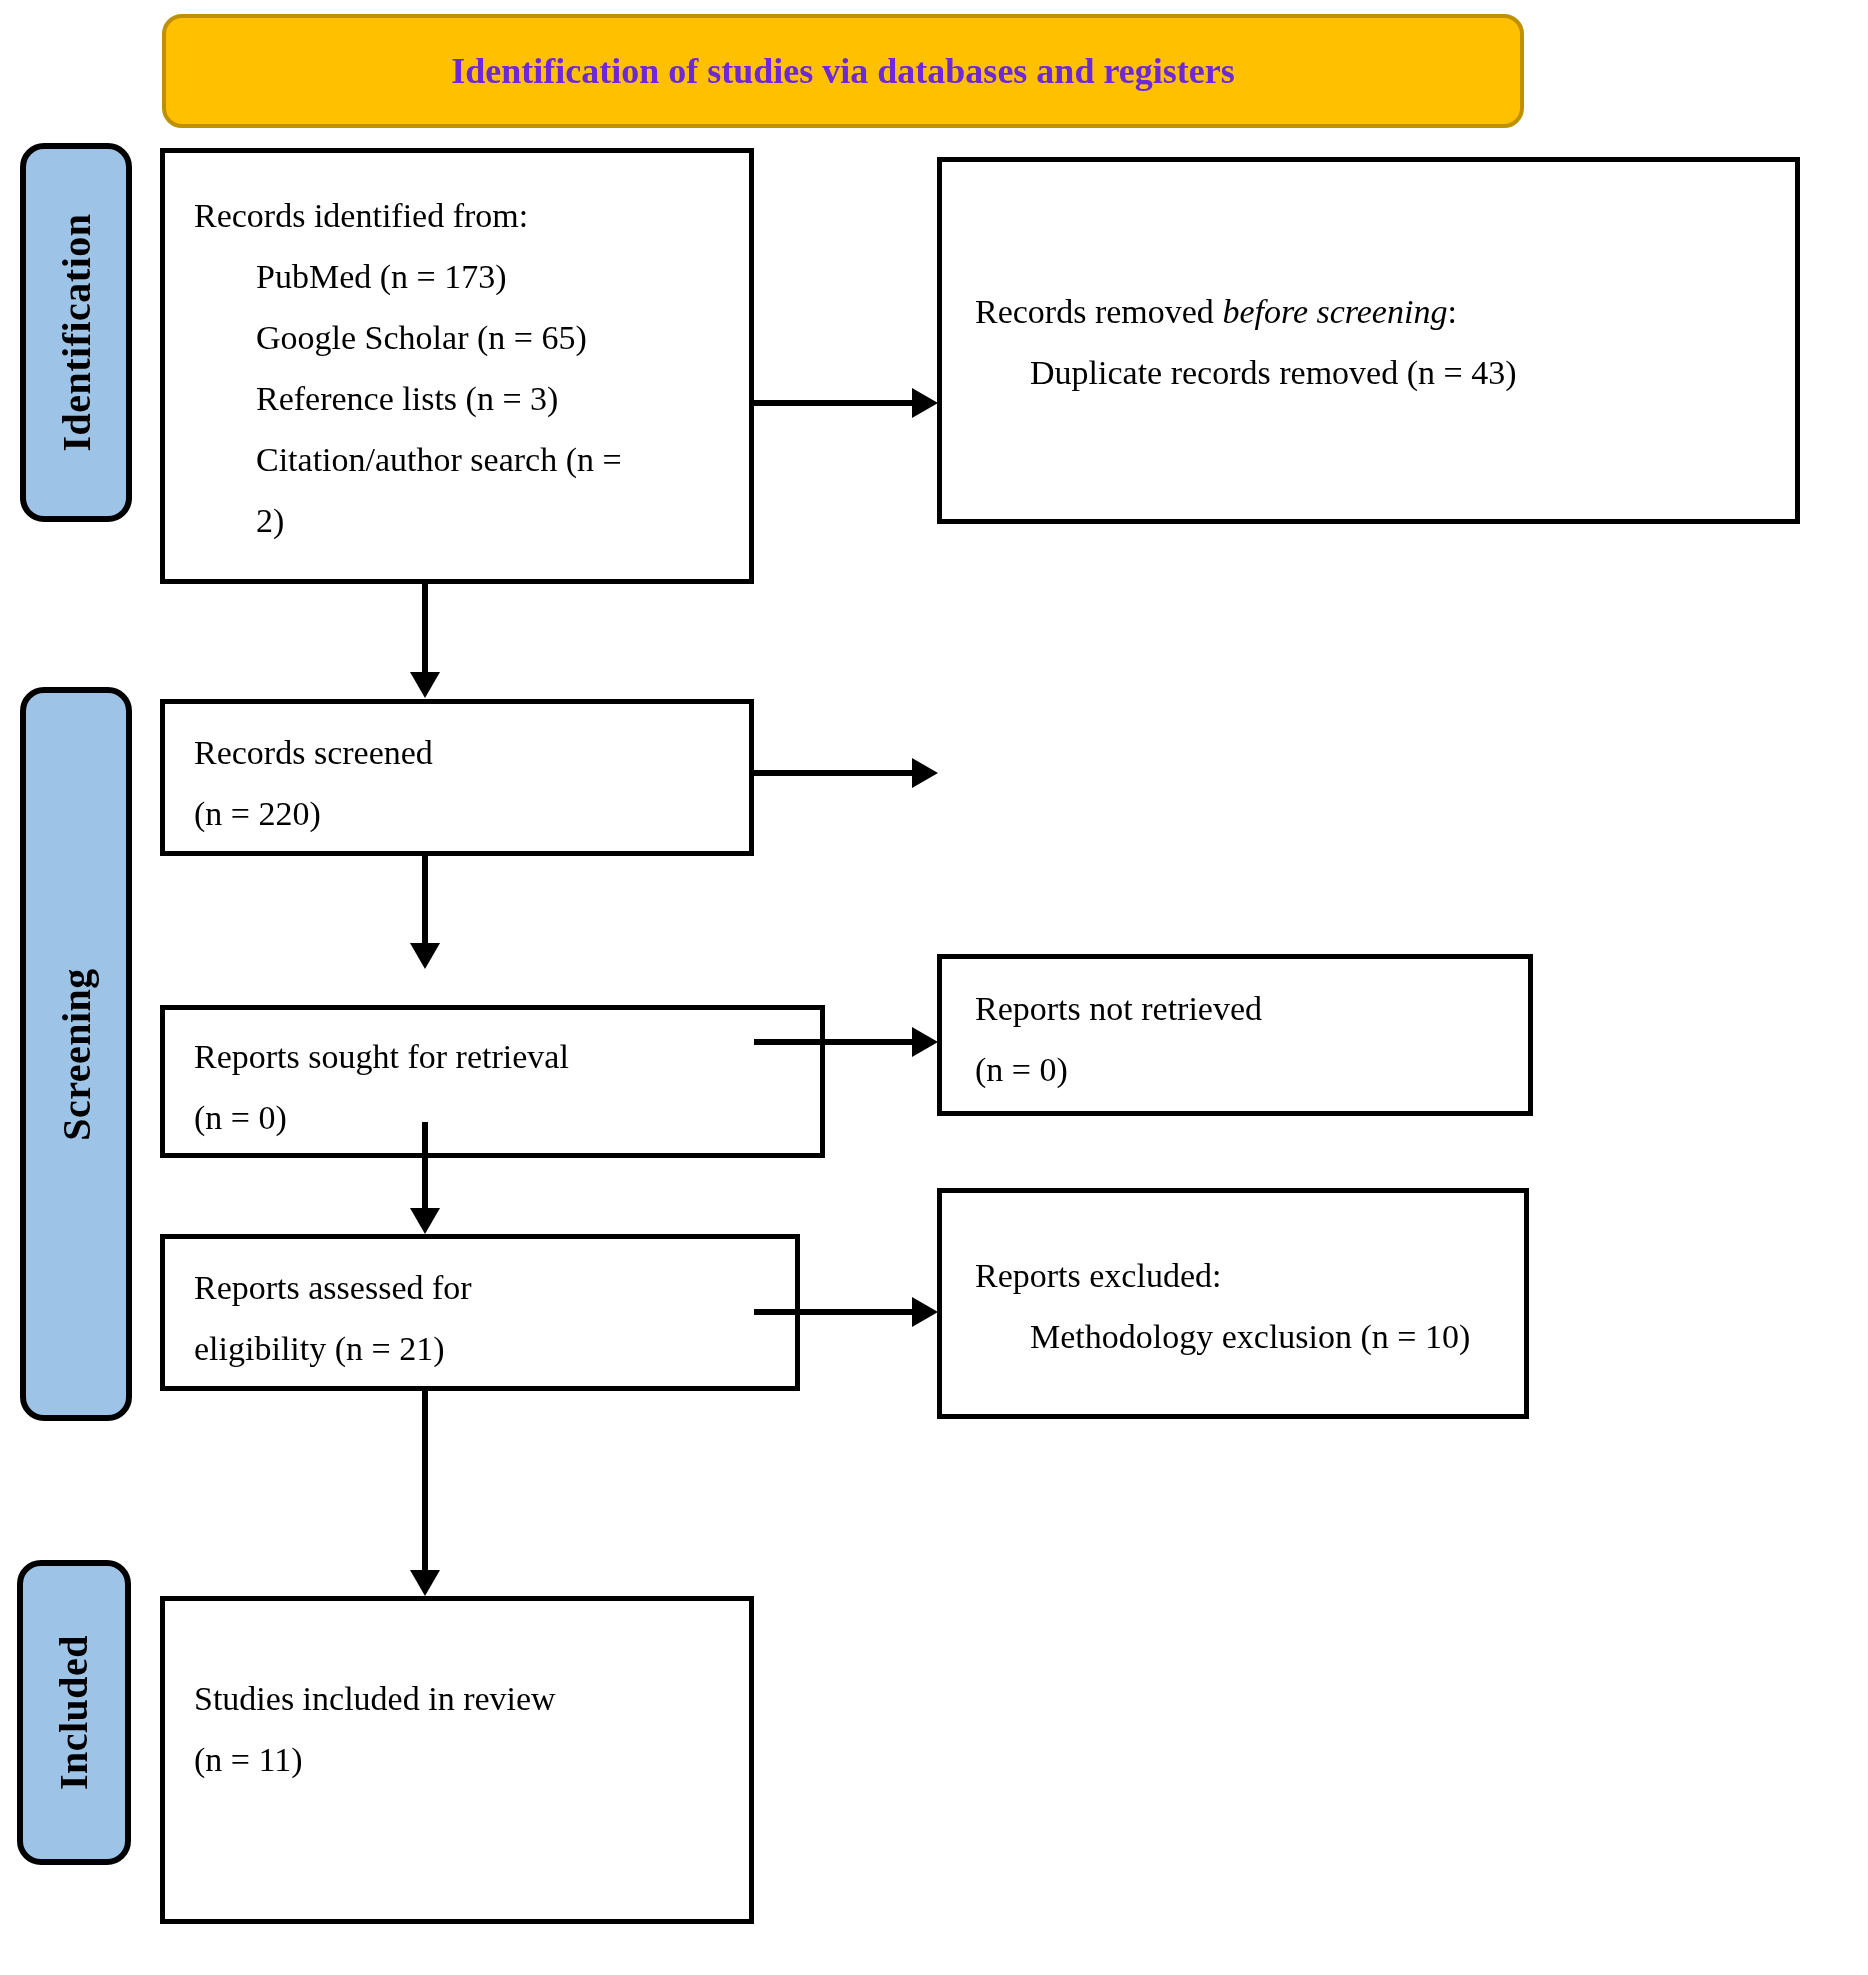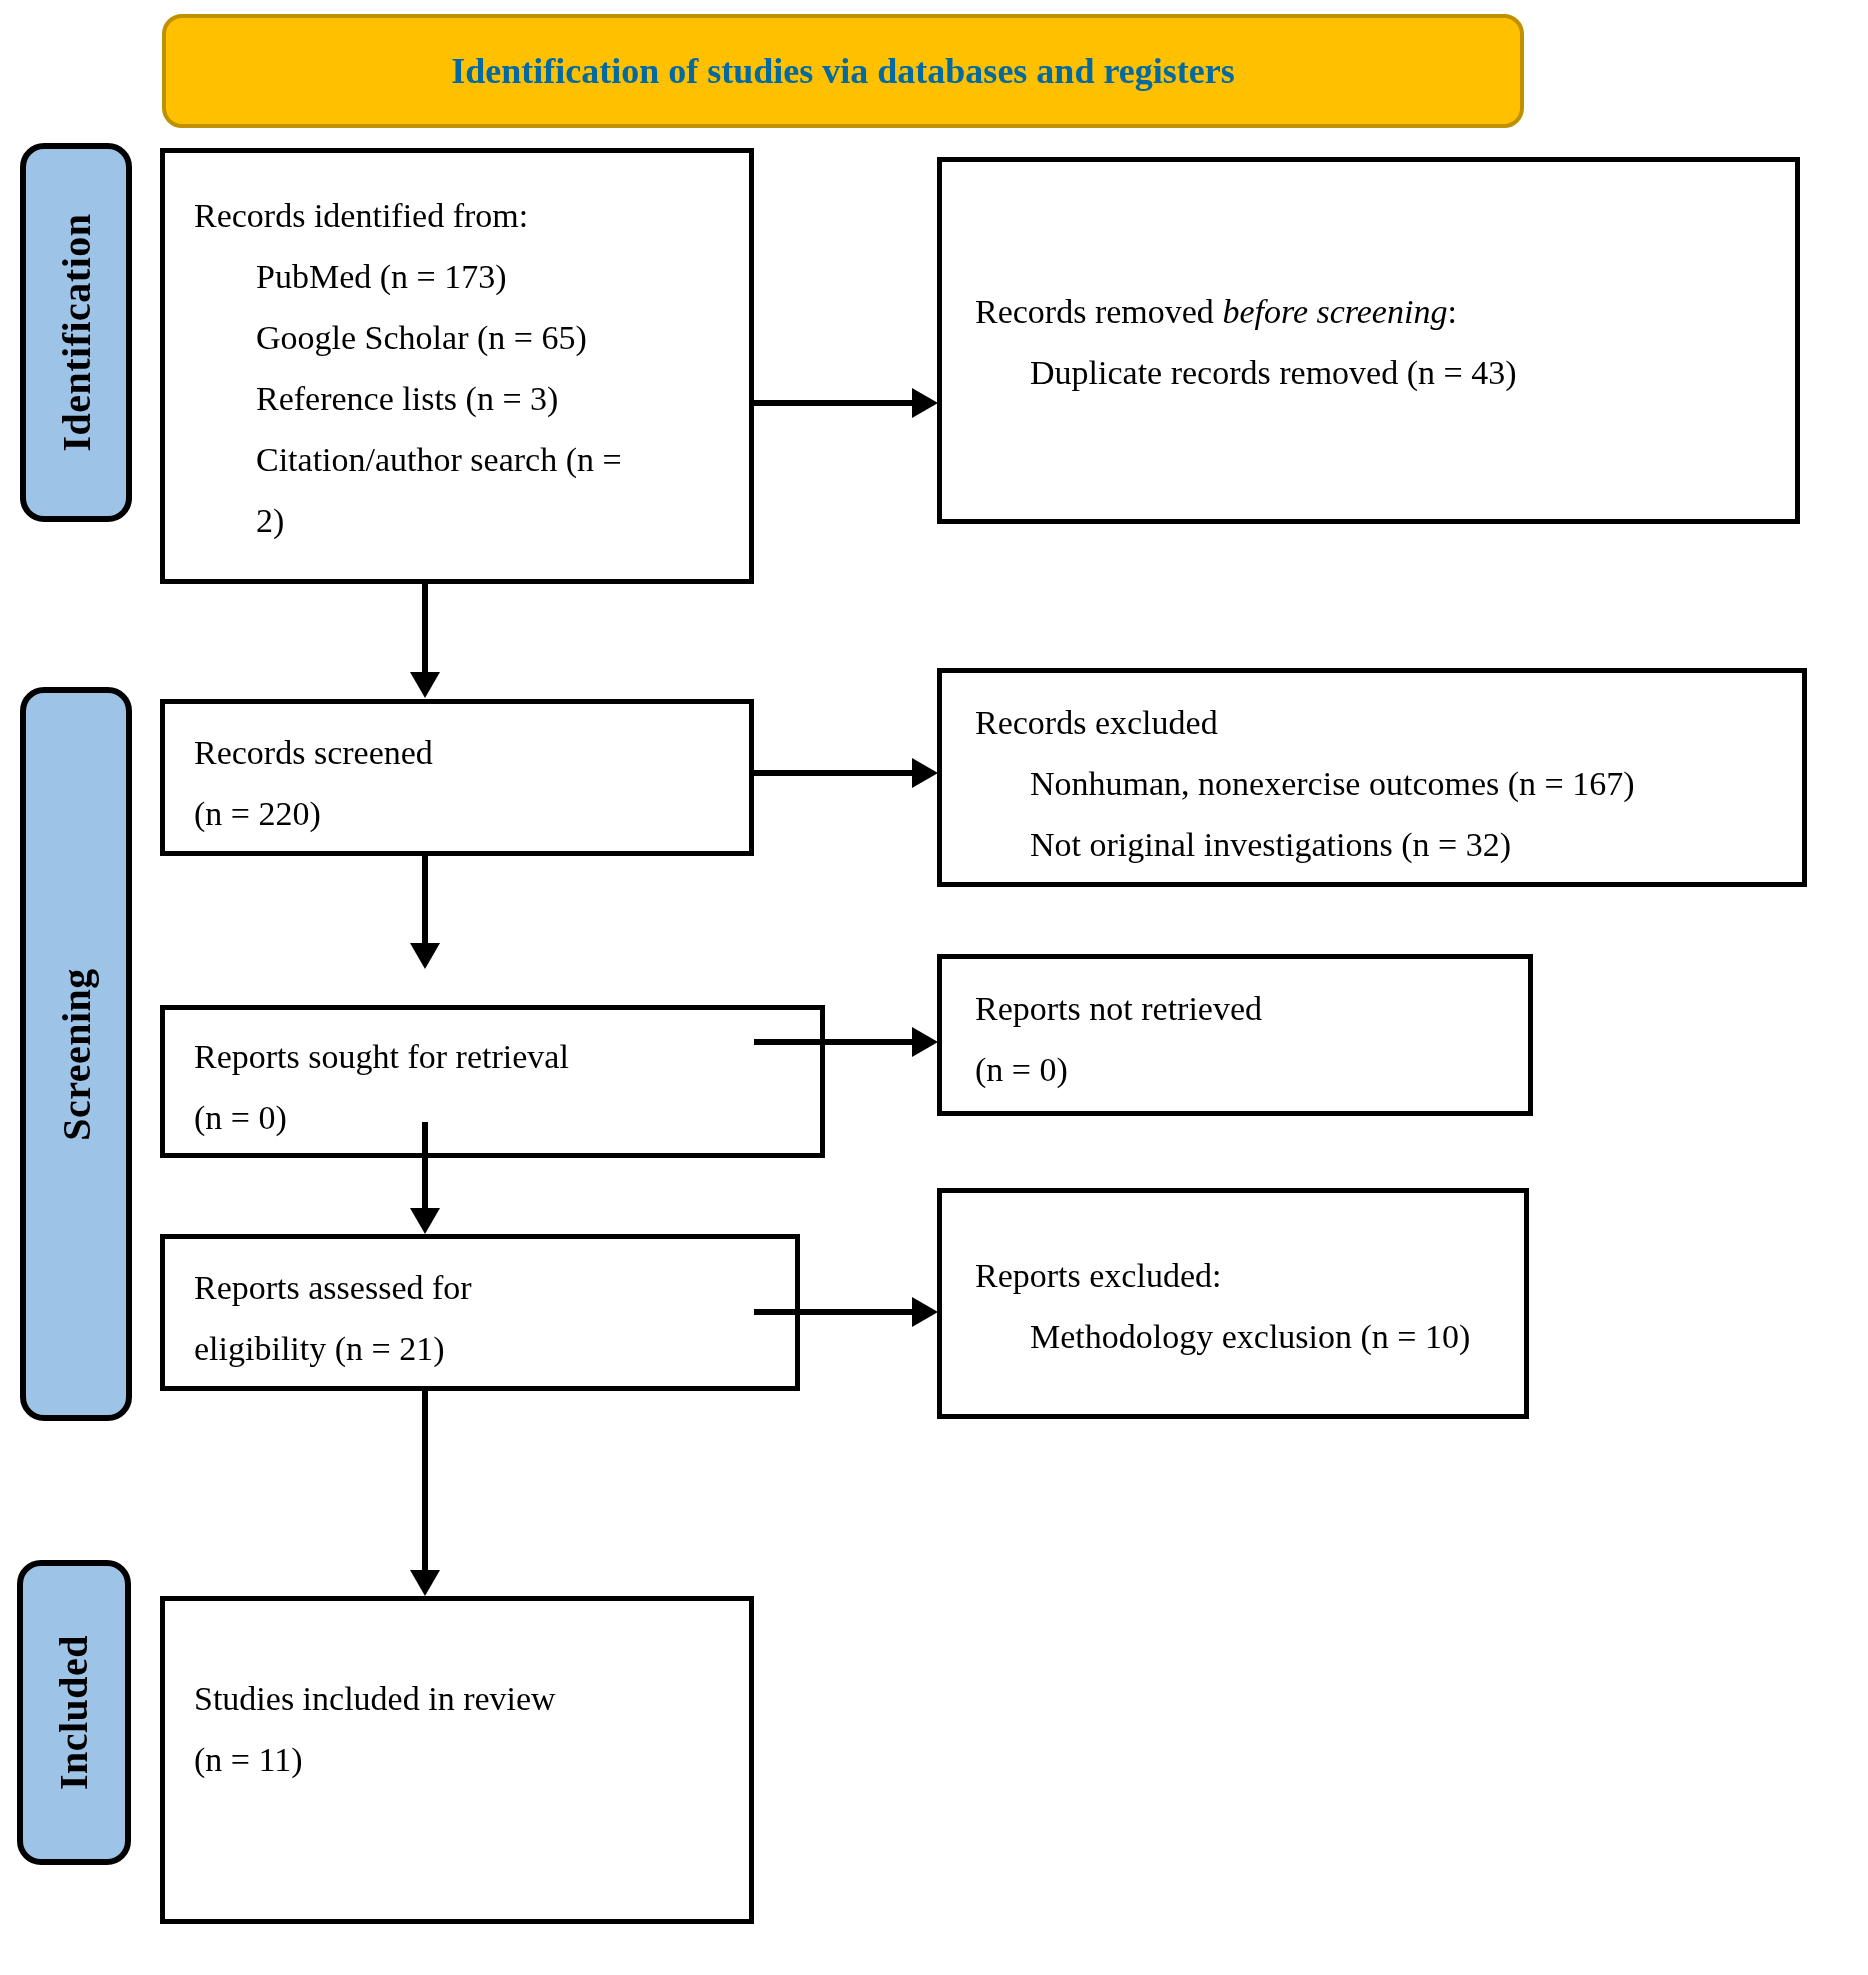--- a/index.html
+++ b/index.html
@@ -17,21 +17,21 @@
     left:162px; top:14.3px; width:1362px; height:114px;
     background:var(--header-fill,#FFC000);
     border:4.8px solid var(--header-border,#BF9000);
     border-radius:20px;
     box-sizing:border-box;
     display:flex;align-items:center;justify-content:center;
   }
   .banner span{
     font-size:36px;
     font-weight:bold;
-    color:#0369a1;
+    color:#6d28d9;
   }
   
   .stage{
     position:absolute;
     background:var(--sidebar-fill,#9DC3E6);
     border:6.7px solid var(--border,#000);
     border-radius:24px;
     box-sizing:border-box;
     display:flex;align-items:center;justify-content:center;
   }
@@ -106,25 +106,20 @@
   <div class="wbox" style="left:937px;top:157px;width:863px;height:367px;padding:119px 8px 0 33px;">
     <span class="ln"><span>Records removed </span><span class="em">before screening</span><span>:</span></span>
     <span class="ln ind2">Duplicate records removed (n = 43)</span>
   </div>
 
   <div class="wbox" style="left:160px;top:699px;width:594px;height:157px;padding:18px 14.3px 0 29px;">
     <span class="ln">Records screened</span>
     <span class="ln">(n = 220)</span>
   </div>
 
-  <div class="wbox" style="left:937px;top:668px;width:870px;height:219px;padding:19px 9.5px 0 33px;">
-    <span class="ln">Records excluded</span>
-    <span class="ln ind2">Nonhuman, nonexercise outcomes (n = 167)</span>
-    <span class="ln ind2">Not original investigations (n = 32)</span>
-  </div>
 
   <div class="wbox" style="left:160px;top:969px;width:665px;height:153px;padding:15.7px 14.3px 0 29px;margin-top:36px;">
     <span class="ln">Reports sought for retrieval</span>
     <span class="ln">(n = 0)</span>
   </div>
 
   <div class="wbox" style="left:937px;top:954px;width:596px;height:162px;padding:19px 14.3px 0 33px;">
     <span class="ln">Reports not retrieved</span>
     <span class="ln">(n = 0)</span>
   </div>

